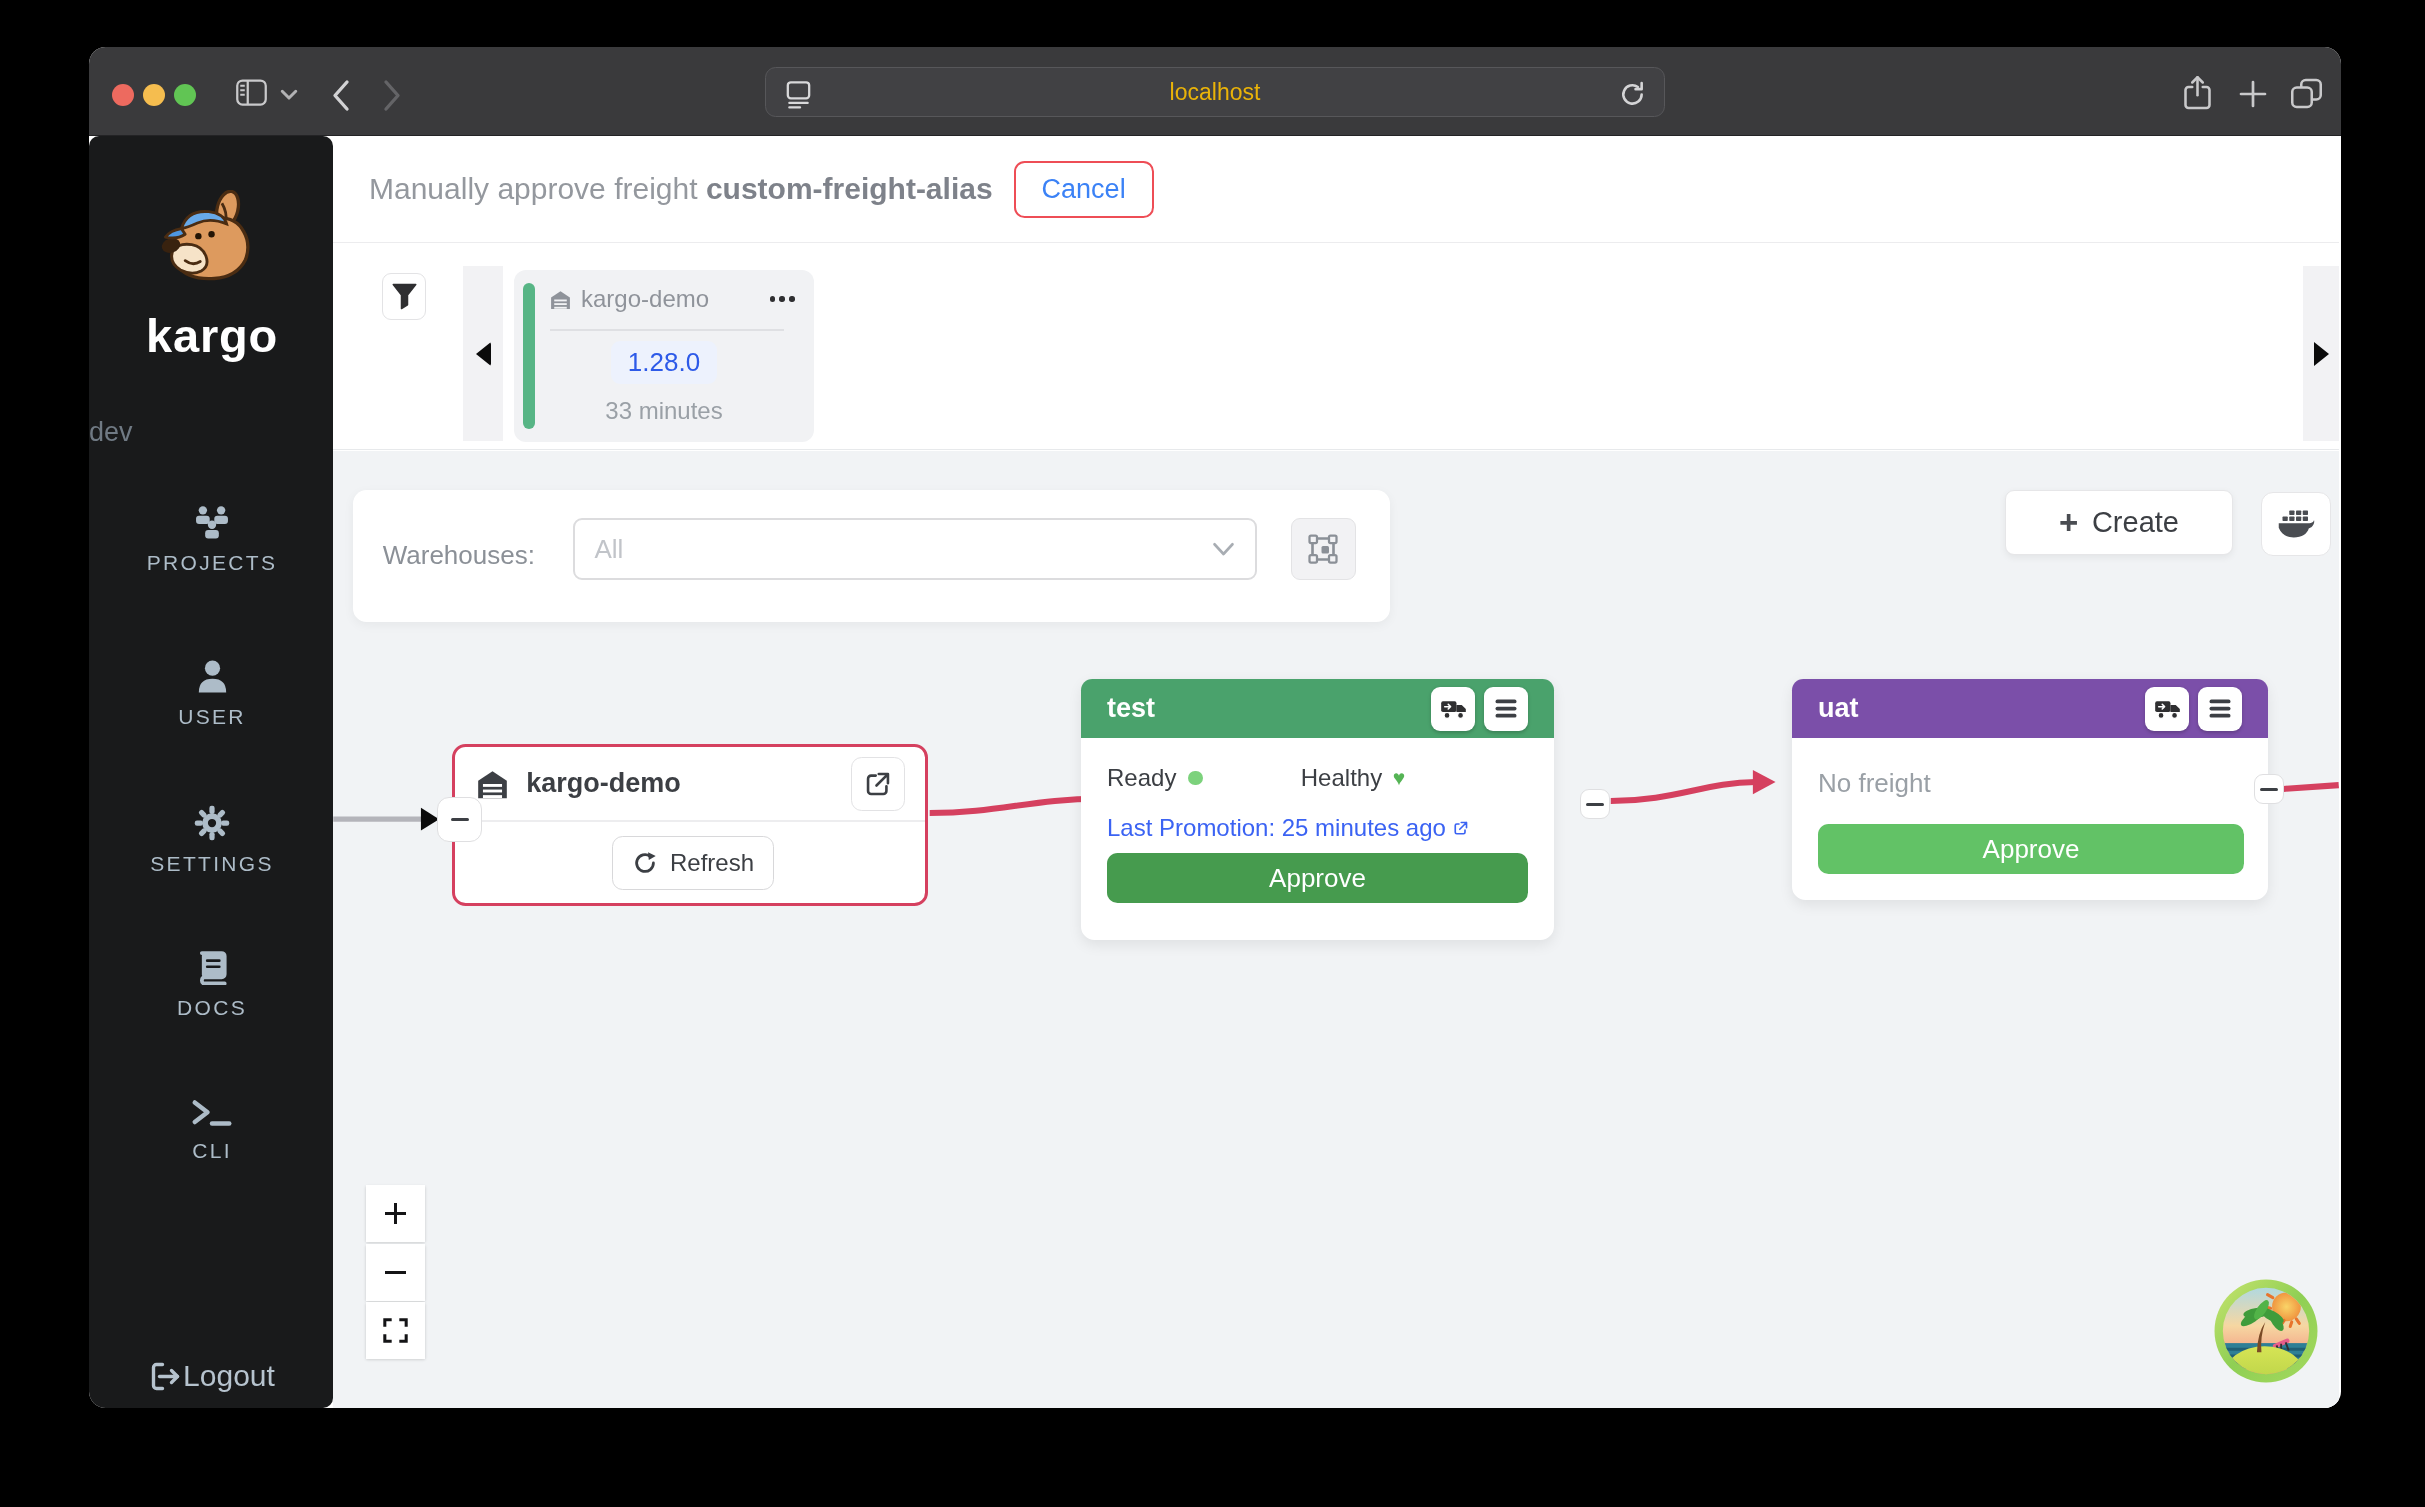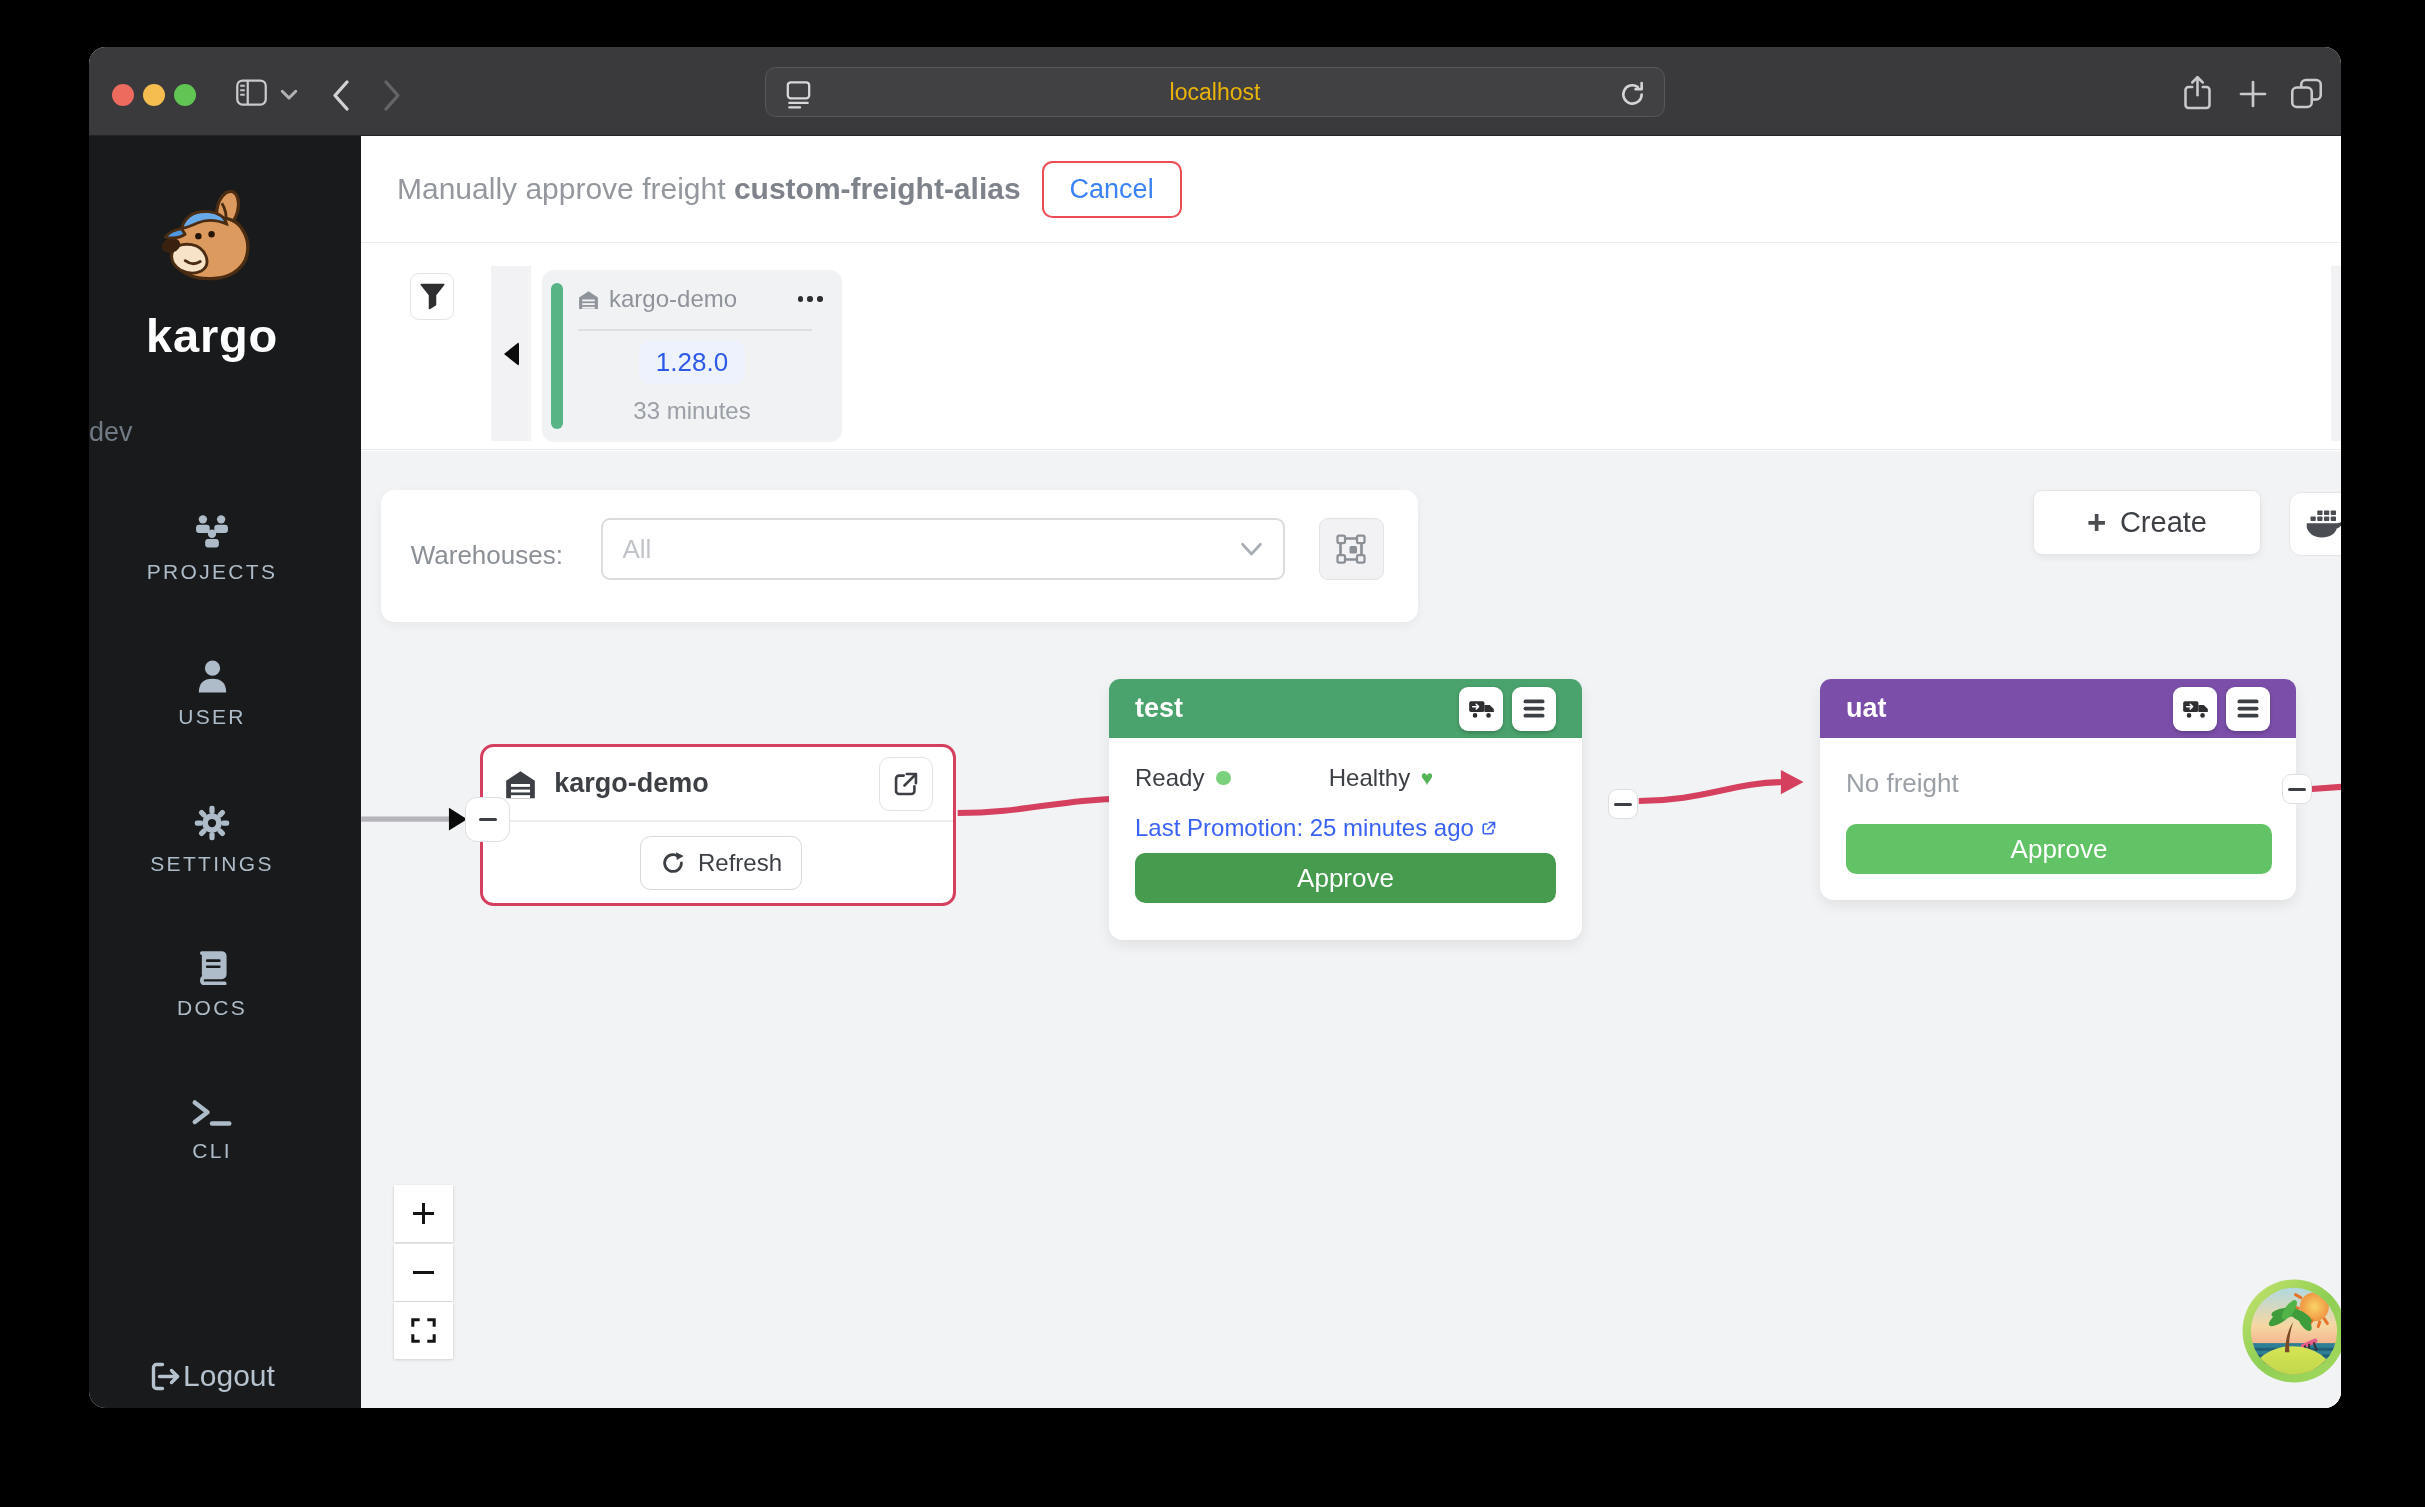--- a/index.html
+++ b/index.html
@@ -14,21 +14,21 @@
   .light.yellow { left:54px; background:#f5bd4f; }
   .light.green { left:85px; background:#61c554; }
   .tb-icon { position:absolute; top:29px; }
   .urlbar { position:absolute; left:676px; top:20.4px; width:900px; height:50px; background:#414144; border:1.5px solid #57575a; border-radius:10.6px; display:flex; align-items:center; justify-content:center; }
   .urlbar .url-text { color:#eab308; font-size:23px; }
   .url-left { position:absolute; left:18px; top:11.3px; }
   .url-reload { position:absolute; right:16.6px; top:11.3px; }
 
   
   .app { position:absolute; top:89px; left:0; width:2252px; height:1272px; display:flex; }
-  .sidebar { position:relative; width:272px; height:100%; background:#191a1b; flex:none; }
+  .sidebar { position:relative; width:244px; height:100%; background:#191a1b; flex:none;border-radius:10px; }
   .content { position:relative; width:2006px; height:100%; background:#fff; }
 
   
   .logo-svg { position:absolute; left:67px; top:54px; }
   .logo-word { position:absolute; left:0; top:172px; width:246px; text-align:center; color:#fff; font-size:47px; font-weight:bold; letter-spacing:0.8px; }
   .env { position:absolute; left:0; top:281px; width:246px; text-align:left; color:#707a84; font-size:27px; }
   .nav-item { position:absolute; left:0; width:246px; text-align:center; cursor:pointer; }
   .nav-item svg { display:inline-block; }
   .nav-label { display:block; margin-top:7.6px; color:#adbcc8; font-size:21px; letter-spacing:2.3px; }
   .logout { position:absolute; left:0; top:1223px; width:246px; display:flex; align-items:center; justify-content:center; gap:1px; color:#b6c3ce; font-size:30px; cursor:pointer; }
@@ -176,21 +176,21 @@
           <ellipse cx="16" cy="59" rx="10" ry="7.5" transform="rotate(-18 16 59)" fill="#38220f"></ellipse>
           <path d="M31 75 q8 6 16 1" fill="none" stroke="#4a2c12" stroke-width="3" stroke-linecap="round"></path>
           <circle cx="45" cy="49" r="3.4" fill="#241505"></circle>
           <circle cx="59" cy="47" r="3.4" fill="#241505"></circle>
           <path d="M27 41 Q33 21 56 23 Q72 25 75 36 Q58 29 44 35 Q33 40 27 41 Z" fill="#68a9e8" stroke="#4a2c12" stroke-width="3"></path>
           <path d="M27 41 Q15 43 10 50 Q22 53 31 47 Z" fill="#4f97e0" stroke="#4a2c12" stroke-width="3" stroke-linejoin="round"></path>
         </svg>
         <div class="logo-word">kargo</div>
         <div class="env">dev</div>
 
-        <div class="nav-item" style="top:378px;">
+        <div class="nav-item" style="top:369px;">
           <svg width="38" height="35" viewBox="0 0 50 46" fill="#adbcc8">
             <circle cx="13" cy="7" r="5.5"></circle>
               <rect x="4" y="14" width="18" height="11" rx="4"></rect>
             <circle cx="37" cy="7" r="5.5"></circle>
               <rect x="28" y="14" width="18" height="11" rx="4"></rect>
             <circle cx="25" cy="26" r="5.5"></circle>
               <rect x="16" y="33" width="18" height="11" rx="4"></rect>
           </svg>
           <span class="nav-label">PROJECTS</span>
         </div>

